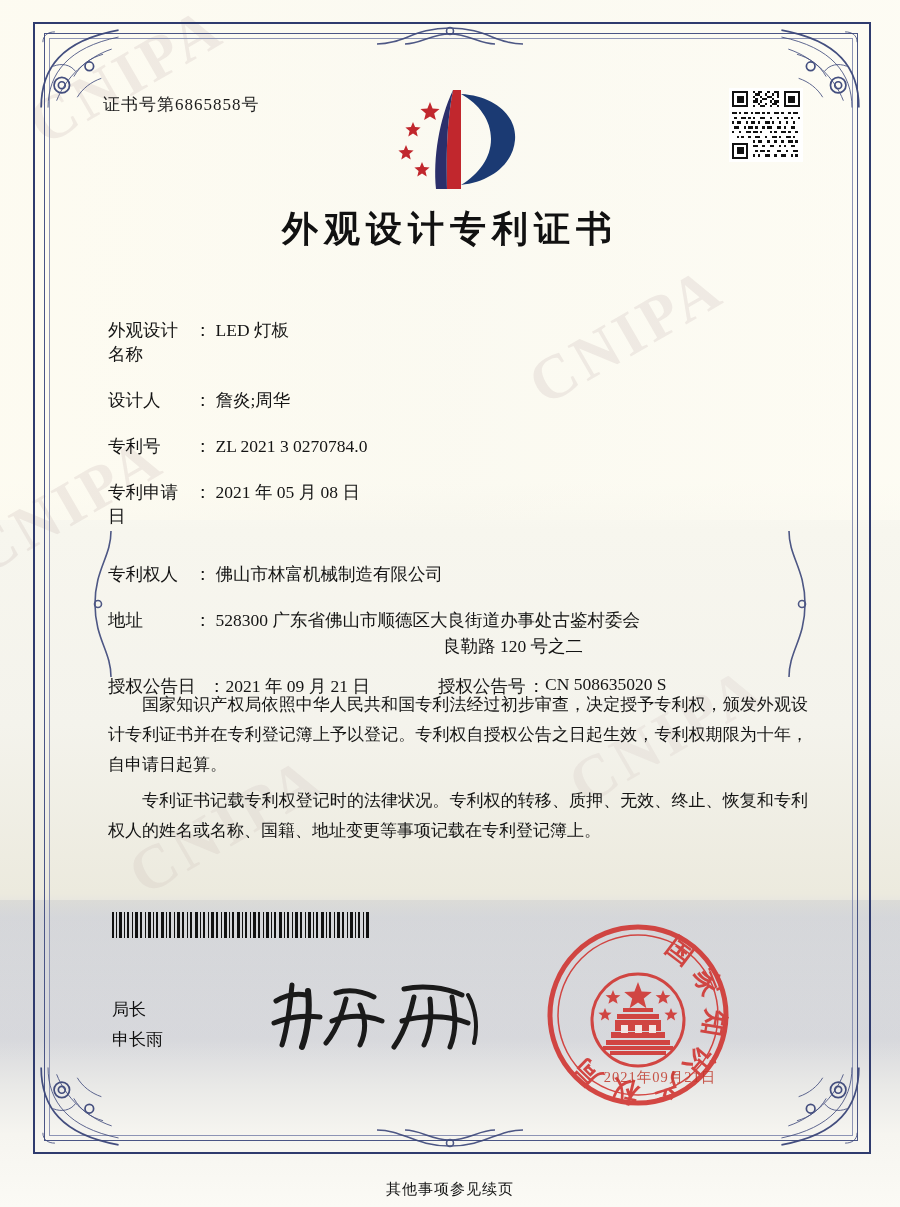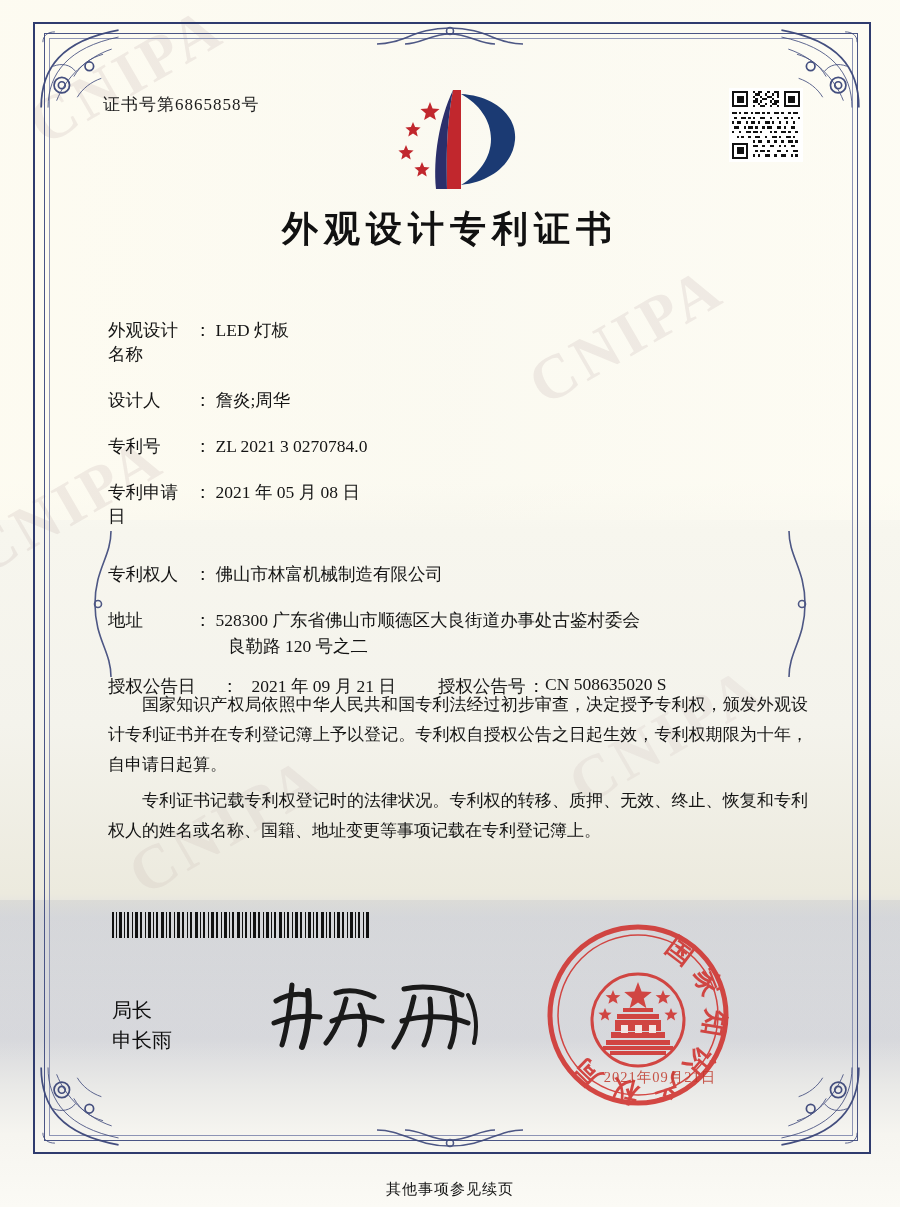--- a/index.html
+++ b/index.html
@@ -118,45 +118,45 @@
     font-size:17.5px;color:#141414;
   }
   .row{display:flex;margin-bottom:22px;align-items:baseline;}
   .row .lbl{
     width:86px;flex:none;
     display:flex;justify-content:space-between;
     letter-spacing:0px;
   }
   .row .colon{margin:0 4px 0 0;}
   .row .val{flex:1;}
-  .addr-second{margin-left:0;padding-left:120px;margin-top:-14px;margin-bottom:20px;}
+  .addr-second{margin-left:0;padding-left:120px;margin-top:-14px;margin-bottom:20px;text-align:center;}
 
   .grant-row{display:flex;margin-bottom:4px;}
-  .grant-row .g-left{width:330px;display:flex;gap:13px;}
+  .grant-row .g-left{width:330px;display:flex;}
   .grant-row .g-right{display:flex;justify-content:space-between;}
   .grant-row .lbl2{display:flex;justify-content:space-between;width:100px;flex:none;}
 
   
   .paras{
     position:absolute;left:108px;top:690px;width:700px;
     font-size:17px;line-height:30px;color:#141414;
     text-align:justify;
   }
   .paras p{margin:0 0 6px 0;text-indent:2em;}
 
   
   .barcode{
     position:absolute;left:112px;top:912px;height:26px;width:258px;
   }
   .barcode svg{display:block;width:100%;height:100%;}
 
   
   .sign-label{
     position:absolute;left:112px;top:995px;
-    font-size:20px;line-height:30px;color:#101010;
+    font-size:17px;line-height:30px;color:#101010;
   }
   .signature{
     position:absolute;left:262px;top:975px;width:230px;height:80px;color:#1a1a1a;
   }
   .signature svg{display:block;width:100%;height:100%;}
 
   
   .seal{
     position:absolute;left:543px;top:920px;width:190px;height:190px;
   }

